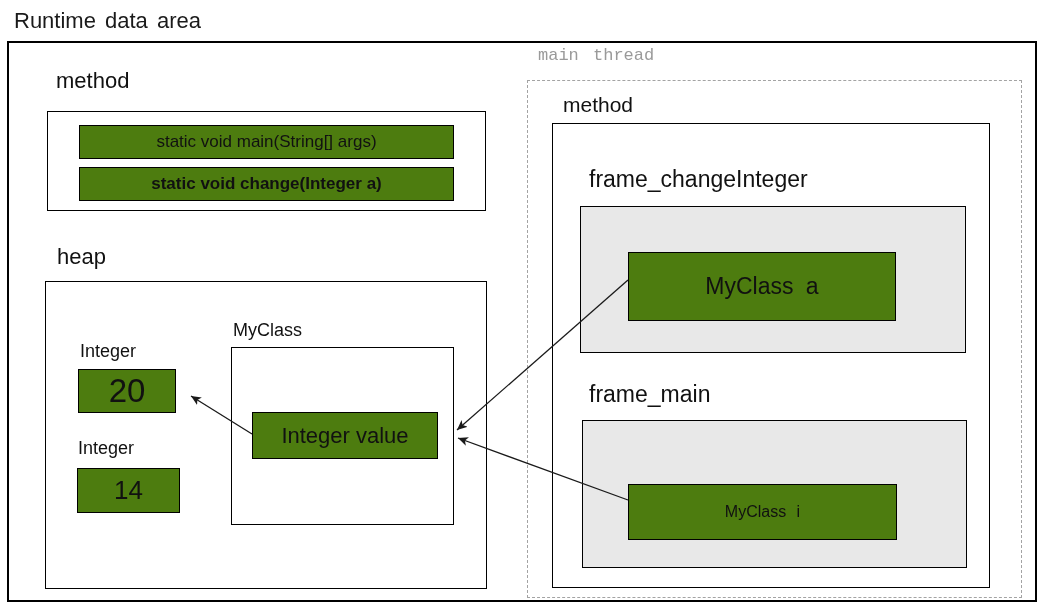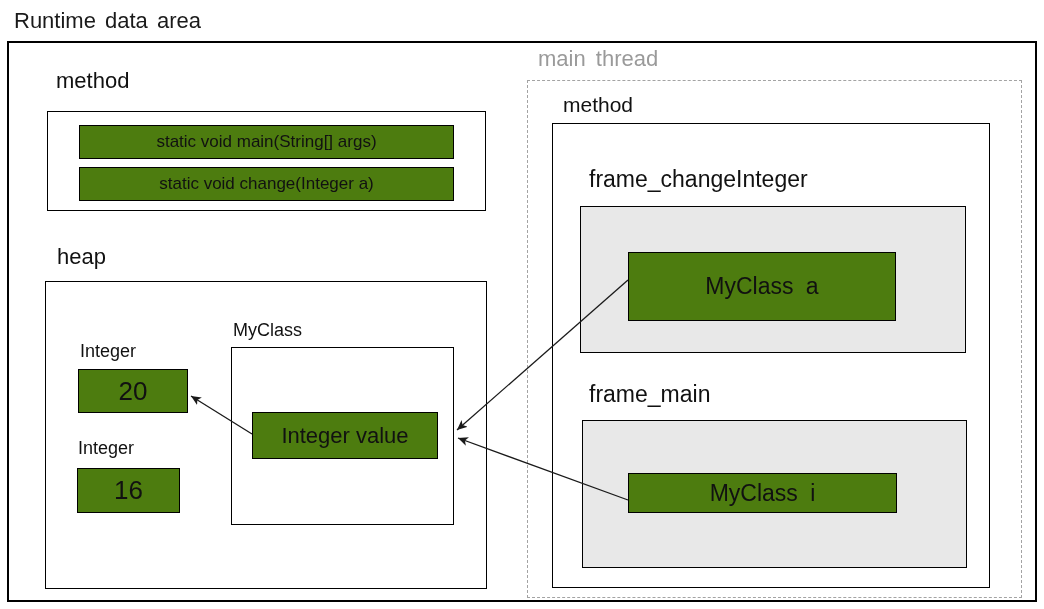--- a/index.html
+++ b/index.html
@@ -63,58 +63,58 @@
 
   <div class="label title">Runtime data area</div>
 
   <div class="box nofill outer-box" style="left:7px; top:41px; width:1030px; height:561px;"></div>
 
   <div class="label" style="left:56px; top:68px; font-size:22px;">method</div>
   <div class="box nofill" style="left:47px; top:111px; width:439px; height:100px;"></div>
   <div class="box center" style="left:79px; top:125px; width:375px; height:34px; font-size:17px;">
     <span>static void main(String[] args)</span>
   </div>
-  <div class="box center" style="left:79px; top:167px; width:375px; height:34px; font-size:17px;">
+  <div class="box center" style="left:79px; top:167px; width:375px; height:34px; font-size:17px;font-weight:bold;">
     <span>static void change(Integer a)</span>
   </div>
 
   <div class="label" style="left:57px; top:244px; font-size:22px;">heap</div>
   <div class="box nofill" style="left:45px; top:281px; width:442px; height:308px;"></div>
 
   <div class="label" style="left:80px; top:341px; font-size:18px;">Integer</div>
-  <div class="box center" style="left:78px; top:369px; width:110px; height:44px; font-size:26px;">
+  <div class="box center" style="left:78px; top:369px; width:98px; height:44px; font-size:33px;">
     <span>20</span>
   </div>
 
   <div class="label" style="left:78px; top:438px; font-size:18px;">Integer</div>
   <div class="box center" style="left:77px; top:468px; width:103px; height:45px; font-size:26px;">
-    <span>16</span>
+    <span>14</span>
   </div>
 
   <div class="label" style="left:233px; top:320px; font-size:18px;">MyClass</div>
   <div class="box nofill" style="left:231px; top:347px; width:223px; height:178px;"></div>
   <div class="box center" style="left:252px; top:412px; width:186px; height:47px; font-size:22px;">
     <span>Integer value</span>
   </div>
 
-  <div class="label" style="left: 538px; top: 46px; font-size: 22px; word-spacing: 4px; color: rgb(154, 154, 154);">main thread</div>
+  <div class="label" style="left: 538px; top: 46px; font-size: 17px; word-spacing: 4px; color: rgb(154, 154, 154); font-family: Liberation Mono, monospace;">main thread</div>
   <div class="dashed-box" style="left:527px; top:80px; width:495px; height:518px;"></div>
 
   <div class="label" style="left:563px; top:92px; font-size:21px;">method</div>
   <div class="box nofill" style="left:552px; top:123px; width:438px; height:465px;"></div>
 
   <div class="label" style="left:589px; top:166px; font-size:23px;">frame_changeInteger</div>
   <div class="gray-box frame-fill" style="left: 580px; top: 206px; width: 386px; height: 147px; background: rgb(232, 232, 232);"></div>
   <div class="box center" style="left:628px; top:252px; width:268px; height:69px; font-size:23px; word-spacing:6px;">
     <span>MyClass a</span>
   </div>
 
   <div class="label" style="left:589px; top:381px; font-size:23px;">frame_main</div>
   <div class="gray-box frame-fill" style="left: 582px; top: 420px; width: 385px; height: 148px; background: rgb(232, 232, 232);"></div>
-  <div class="box center" style="left:628px; top:473px; width:269px; height:40px; font-size:23px; word-spacing:6px;">
+  <div class="box center" style="left:628px; top:484px; width:269px; height:56px; font-size:16px; word-spacing:6px;">
     <span>MyClass i</span>
   </div>
 
   <svg class="arrows" width="1044" height="609" viewBox="0 0 1044 609">
     <defs>
       <marker id="ah" markerWidth="12" markerHeight="10" refX="10" refY="4.5" orient="auto" markerUnits="userSpaceOnUse">
         <path d="M0,0 L10,4.5 L0,9 L2.6,4.5 Z" fill="#1a1a1a"></path>
       </marker>
     </defs>
     <line x1="252" y1="434" x2="191" y2="396" marker-end="url(#ah)"></line>

